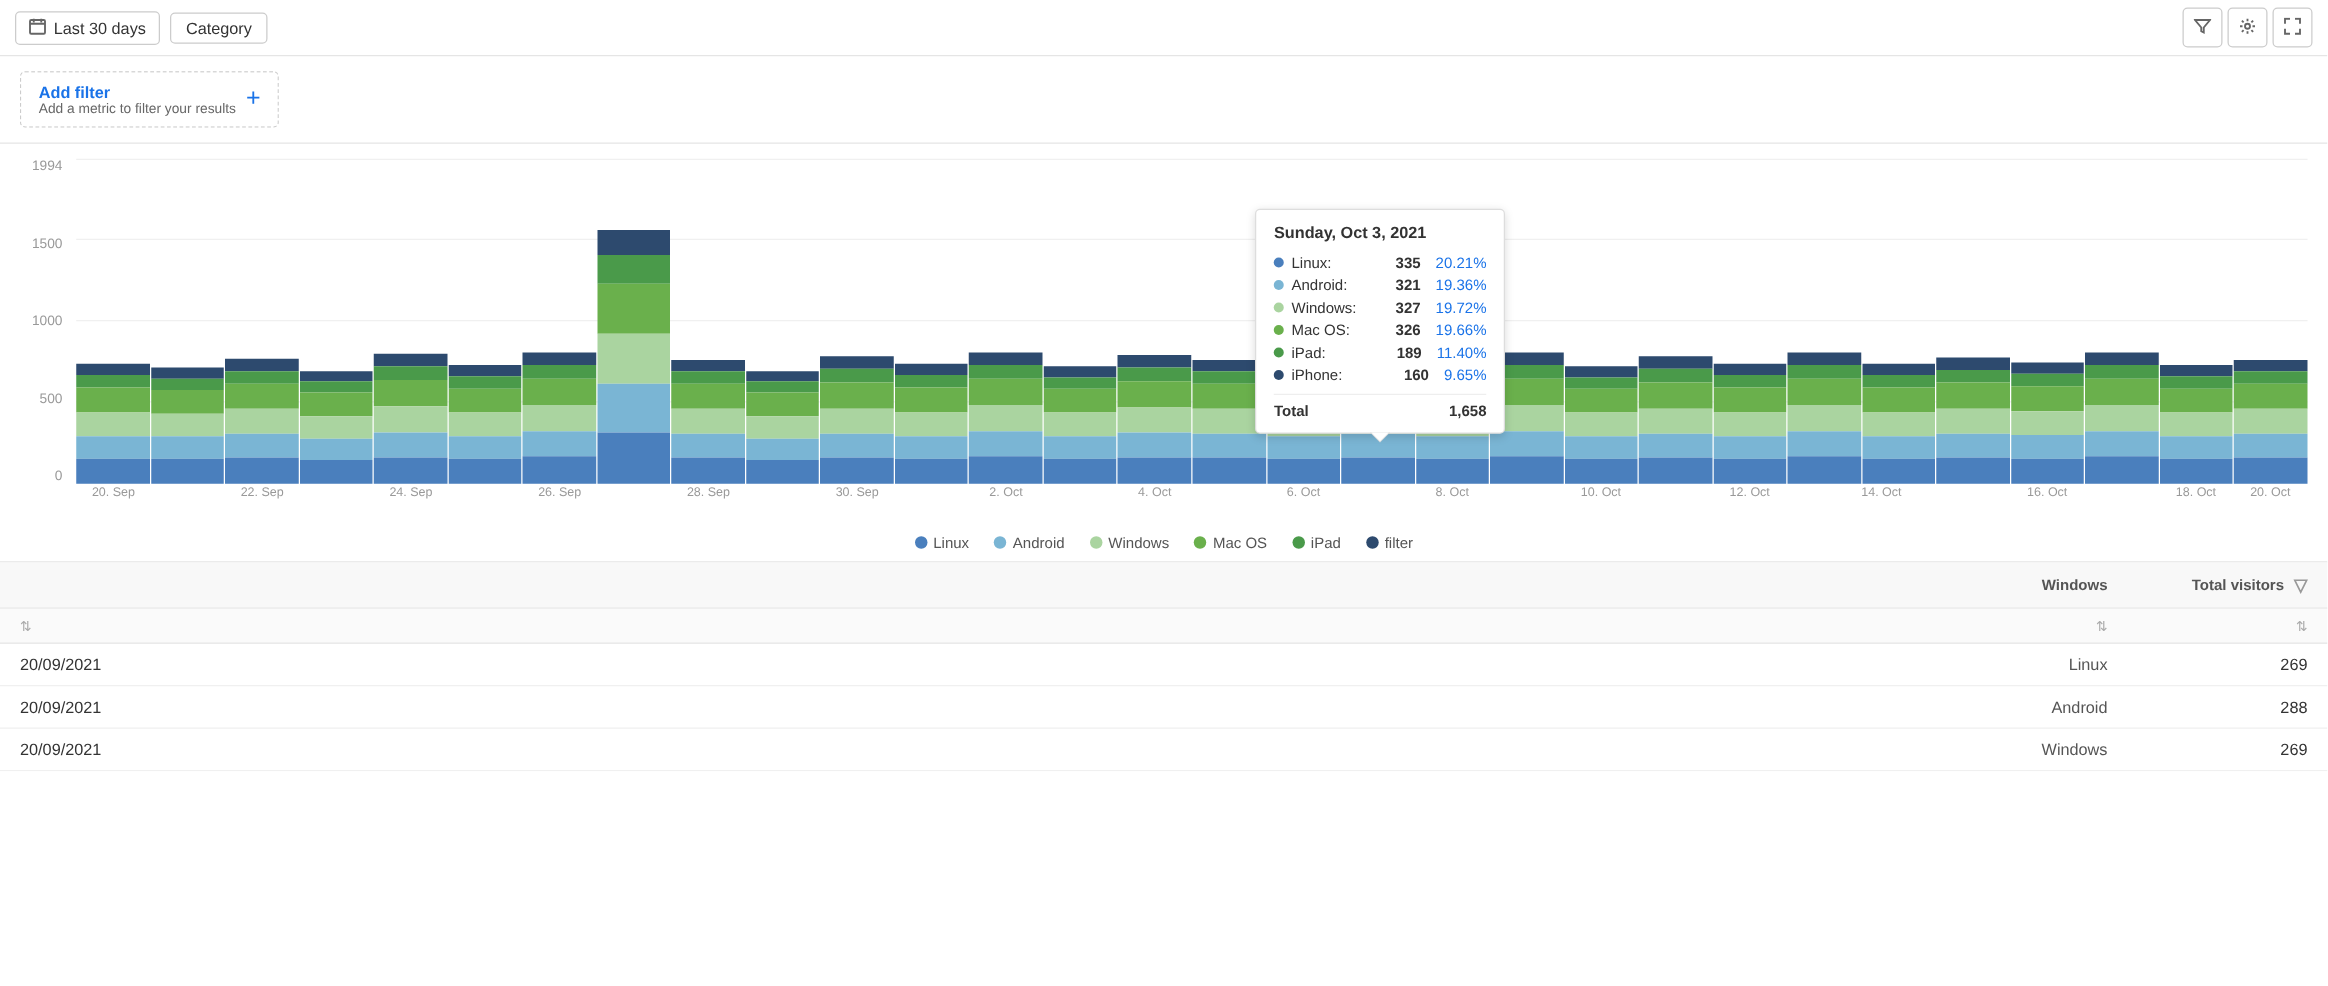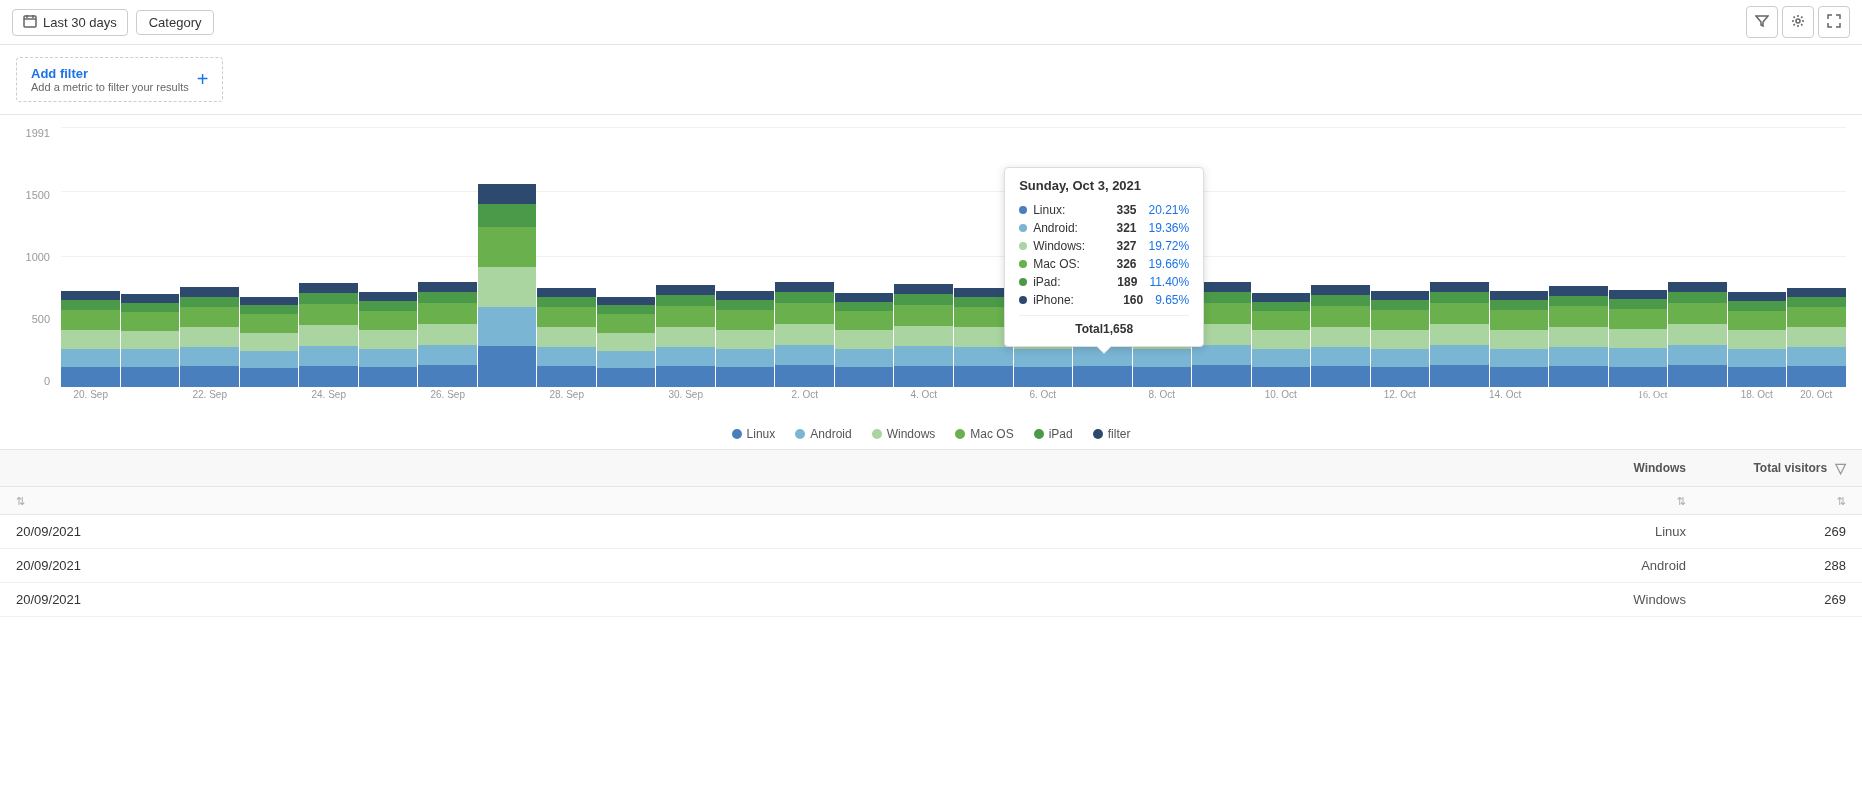--- a/index.html
+++ b/index.html
@@ -67,21 +67,21 @@
       position: absolute; background: #fff; border: 1px solid #ddd; border-radius: 4px;
       padding: 10px 14px; box-shadow: 0 2px 8px rgba(0,0,0,0.15); z-index: 10;
       min-width: 200px; font-size: 12px;
     }
     .tooltip-title { font-weight: 600; margin-bottom: 8px; font-size: 13px; }
     .tooltip-row { display: flex; align-items: center; gap: 6px; padding: 2px 0; }
     .tooltip-dot { width: 8px; height: 8px; border-radius: 50%; flex-shrink: 0; }
     .tooltip-label { flex: 1; color: #333; }
     .tooltip-value { font-weight: 600; margin-left: 10px; }
     .tooltip-pct { color: #1a73e8; margin-left: 6px; }
-    .tooltip-total { display: flex; justify-content: center; border-top: 1px solid #eee; margin-top: 6px; padding-top: 6px; font-weight: 600; }
+    .tooltip-total { display: flex; justify-content: space-between; border-top: 1px solid #eee; margin-top: 6px; padding-top: 6px; font-weight: 600; }
     .tooltip-arrow { position: absolute; bottom: -8px; left: 50%; transform: translateX(-50%); width: 0; height: 0; border-left: 8px solid transparent; border-right: 8px solid transparent; border-top: 8px solid #ddd; }
     .tooltip-arrow-inner { position: absolute; bottom: -7px; left: 50%; transform: translateX(-50%); width: 0; height: 0; border-left: 7px solid transparent; border-right: 7px solid transparent; border-top: 7px solid #fff; }
 
     
     .table-section { border-top: 1px solid #e5e5e5; }
     .table-header { display: flex; background: #f8f8f8; border-bottom: 1px solid #e5e5e5; }
     .th { padding: 10px 16px; font-size: 12px; color: #555; font-weight: 600; display: flex; align-items: center; gap: 4px; }
     .th-visit { flex: 0 0 520px; }
     .th-platform { flex: 1; text-align: right; justify-content: flex-end; }
     .th-total { flex: 0 0 160px; text-align: right; justify-content: flex-end; }
@@ -156,21 +156,21 @@
 <div class="chart-section">
 
   <div style="position: relative;">
     <div class="chart-area">
 
       <div class="y-axis">
         <div class="y-label">0</div>
         <div class="y-label">500</div>
         <div class="y-label">1000</div>
         <div class="y-label">1500</div>
-        <div class="y-label">1991</div>
+        <div class="y-label">1994</div>
       </div>
 
       <div id="chart-bars" style="position: absolute; top: 0; left: 45px; right: 0; bottom: 30px; display: flex; align-items: flex-end; gap: 1px;">
 
         <div style="position: absolute; top: 0; left: 0; right: 0; bottom: 0; pointer-events: none;">
           <div style="position: absolute; bottom: 25%; left: 0; right: 0; height: 1px; background: #f0f0f0;"></div>
           <div style="position: absolute; bottom: 50%; left: 0; right: 0; height: 1px; background: #f0f0f0;"></div>
           <div style="position: absolute; bottom: 75%; left: 0; right: 0; height: 1px; background: #f0f0f0;"></div>
           <div style="position: absolute; top: 0; left: 0; right: 0; height: 1px; background: #f0f0f0;"></div>
         </div>
@@ -438,21 +438,21 @@
         <span style="flex: 1 1 0%; text-align: center; font-size: 10px; color: rgb(153, 153, 153); white-space: nowrap; overflow: hidden;">6. Oct</span>
         <span style="flex: 1 1 0%; text-align: center; font-size: 10px; color: rgb(153, 153, 153); white-space: nowrap; overflow: hidden;"></span>
         <span style="flex: 1 1 0%; text-align: center; font-size: 10px; color: rgb(153, 153, 153); white-space: nowrap; overflow: hidden;">8. Oct</span>
         <span style="flex: 1 1 0%; text-align: center; font-size: 10px; color: rgb(153, 153, 153); white-space: nowrap; overflow: hidden;"></span>
         <span style="flex: 1 1 0%; text-align: center; font-size: 10px; color: rgb(153, 153, 153); white-space: nowrap; overflow: hidden;">10. Oct</span>
         <span style="flex: 1 1 0%; text-align: center; font-size: 10px; color: rgb(153, 153, 153); white-space: nowrap; overflow: hidden;"></span>
         <span style="flex: 1 1 0%; text-align: center; font-size: 10px; color: rgb(153, 153, 153); white-space: nowrap; overflow: hidden;">12. Oct</span>
         <span style="flex: 1 1 0%; text-align: center; font-size: 10px; color: rgb(153, 153, 153); white-space: nowrap; overflow: hidden;"></span>
         <span style="flex: 1 1 0%; font-size: 10px; color: rgb(153, 153, 153); white-space: nowrap; overflow: hidden;">14. Oct</span>
         <span style="flex: 1 1 0%; text-align: center; font-size: 10px; color: rgb(153, 153, 153); white-space: nowrap; overflow: hidden;"></span>
-        <span style="flex: 1 1 0%; text-align: right; font-size: 10px; color: rgb(153, 153, 153); white-space: nowrap; overflow: hidden; font-family: Liberation Serif, serif;">16. Oct</span>
+        <span style="flex: 1 1 0%; text-align: center; font-size: 10px; color: rgb(153, 153, 153); white-space: nowrap; overflow: hidden;">16. Oct</span>
         <span style="flex: 1 1 0%; text-align: center; font-size: 10px; color: rgb(153, 153, 153); white-space: nowrap; overflow: hidden;"></span>
         <span style="flex: 1 1 0%; text-align: center; font-size: 10px; color: rgb(153, 153, 153); white-space: nowrap; overflow: hidden;">18. Oct</span>
         <span style="flex: 1 1 0%; text-align: center; font-size: 10px; color: rgb(153, 153, 153); white-space: nowrap; overflow: hidden;">20. Oct</span>
       </div>
 
     <div class="tooltip" id="tooltip" style="top: 40px; left: 54%;">
       <div class="tooltip-title">Sunday, Oct 3, 2021</div>
       <div id="tooltip-rows">
           <div class="tooltip-row">
     <div class="tooltip-dot" style="background:#4a7fbd;"></div>

